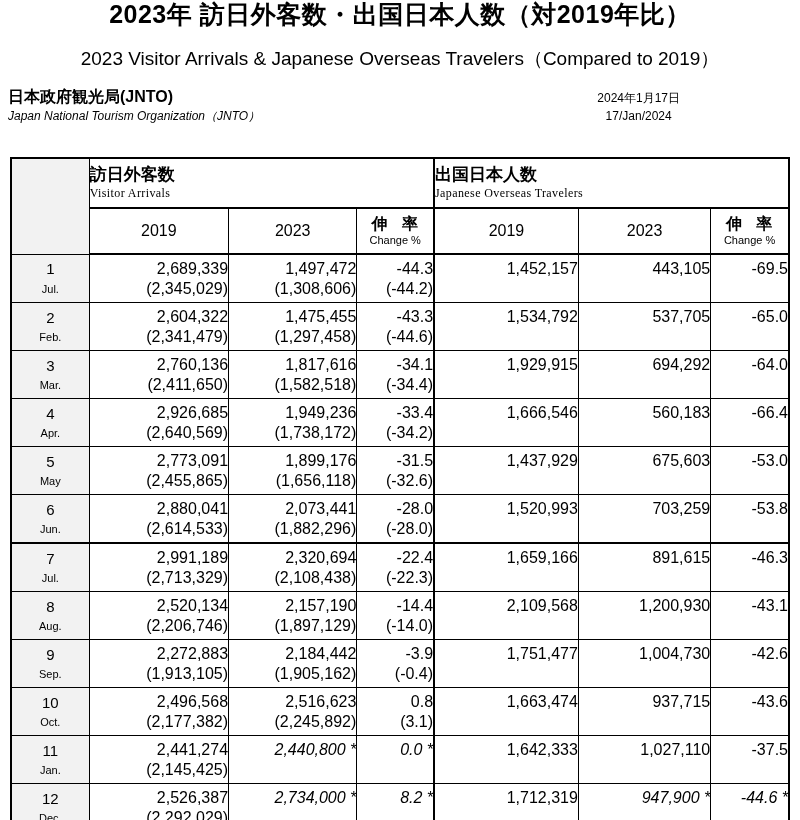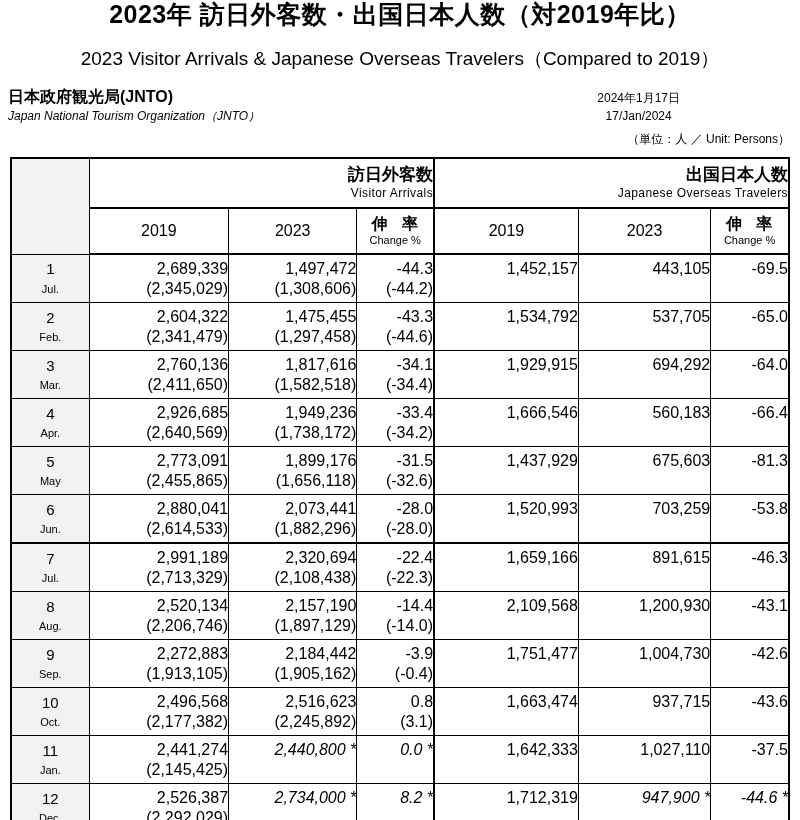--- a/index.html
+++ b/index.html
@@ -112,22 +112,23 @@
   col.c-month { width: 78px; }
   col.c-v2019 { width: 139px; }
   col.c-v2023 { width: 128px; }
   col.c-vchg  { width: 77px; }
   col.c-j2019 { width: 144px; }
   col.c-j2023 { width: 132px; }
   col.c-jchg  { width: 78px; }
 
   
   .hdr-group {
-    text-align: right;
+    text-align: left;
     height: 48px;
+    font-family: Liberation Serif, serif;
   }
   .hdr-group .ja {
     font-size: 17px;
     font-weight: bold;
     line-height: 1.3;
     display: block;
   }
   .hdr-group .en {
     font-size: 12px;
     line-height: 1.3;
@@ -226,21 +227,20 @@
 
   <div class="meta-row">
     <div class="org">
       <div class="org-ja">日本政府観光局(JNTO)</div>
       <div class="org-en">Japan National Tourism Organization（JNTO）</div>
     </div>
     <div class="date">
       <div>2024年1月17日</div>
       <div>17/Jan/2024</div>
     </div>
-    <div class="unit">（単位：人 ／ Unit: Persons）</div>
   </div>
 
   <div class="table-wrap">
     <table class="jnto">
       <colgroup>
         <col class="c-month">
         <col class="c-v2019">
         <col class="c-v2023">
         <col class="c-vchg">
         <col class="c-j2019">
@@ -414,21 +414,21 @@
             </td>
             <td class="num split-right">
               <span class="main">1,437,929</span>
               <span class="sub">&nbsp;</span>
             </td>
             <td class="num">
               <span class="main">675,603</span>
               <span class="sub">&nbsp;</span>
             </td>
             <td class="chg">
-              <span class="main">-81.3</span>
+              <span class="main">-53.0</span>
               <span class="sub">&nbsp;</span>
             </td>
           </tr>
           <tr>
             <td class="month-cell">
               <span class="month-num">6</span>
               <span class="month-name">Jun.</span>
             </td>
             <td class="num">
               <span class="main">2,880,041</span>

